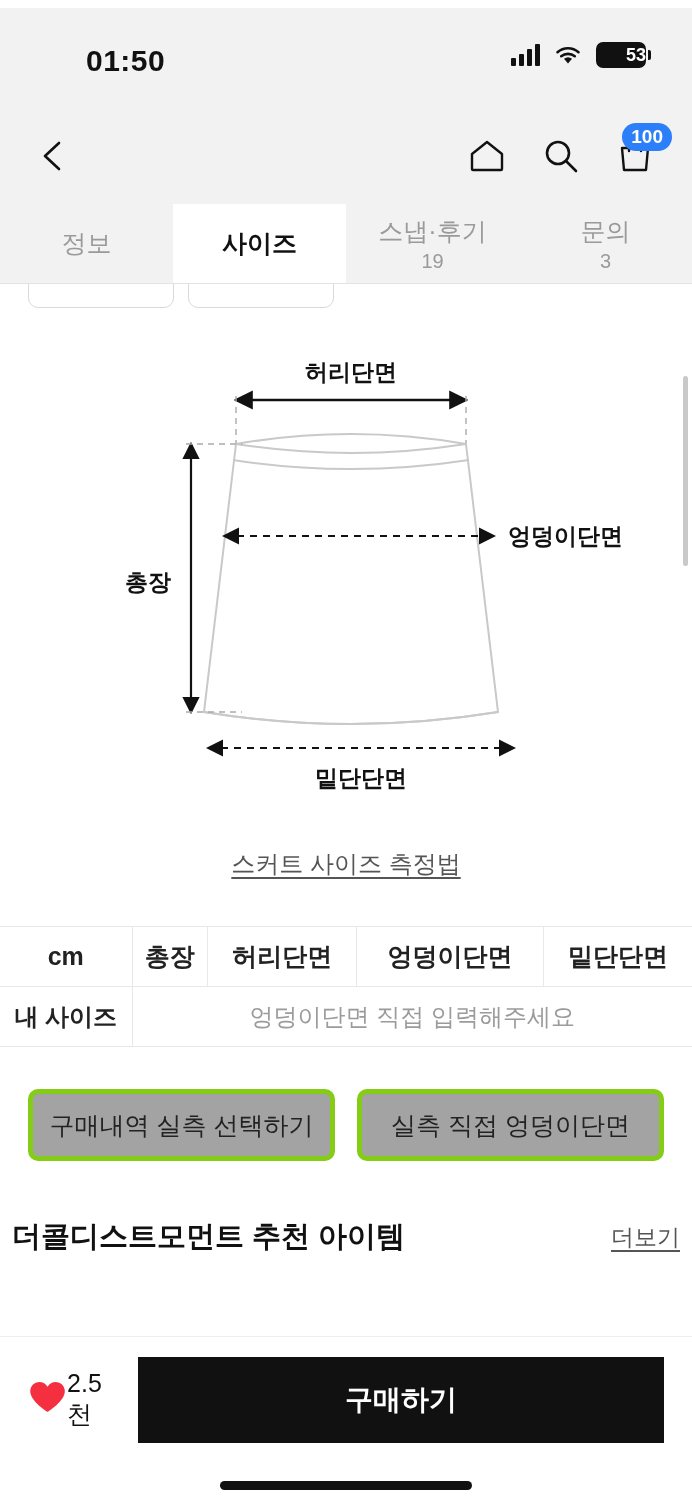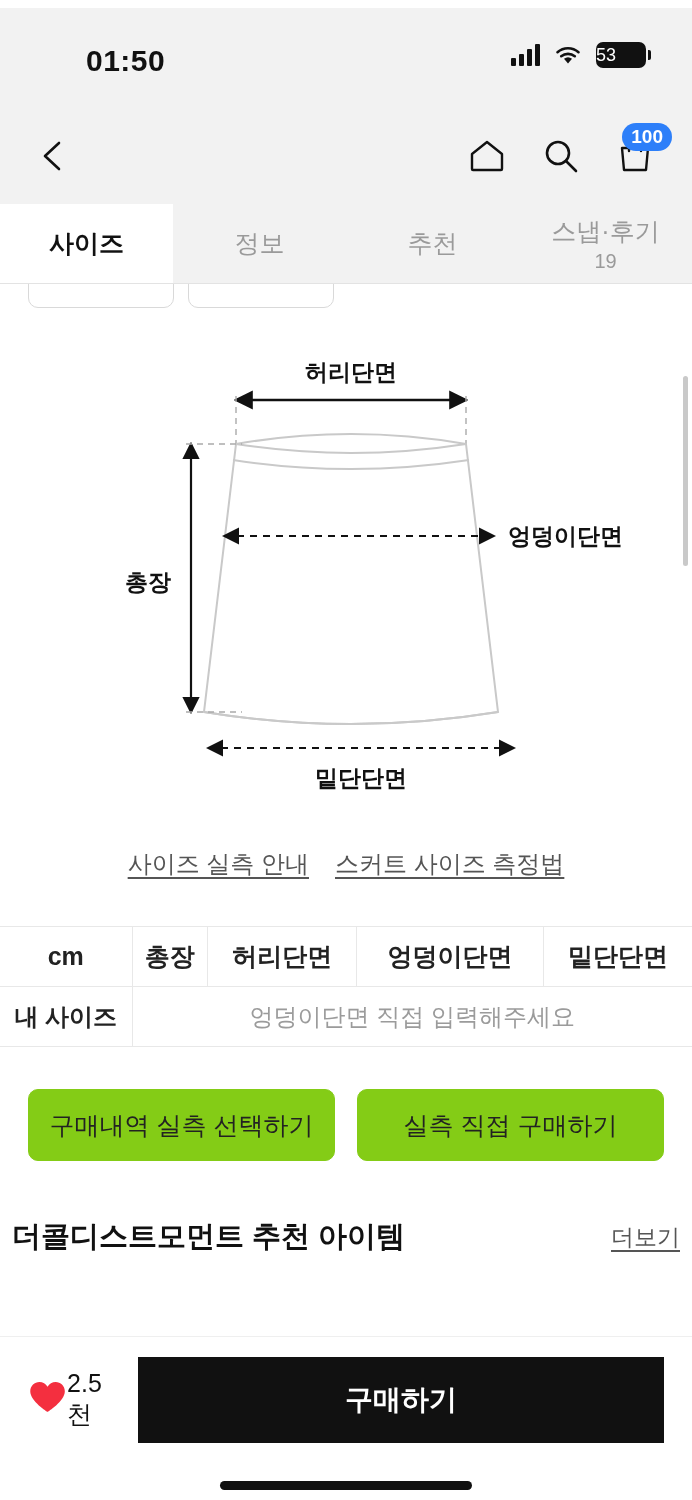--- a/index.html
+++ b/index.html
@@ -44,22 +44,22 @@
   .signal-bars { display: flex; align-items: flex-end; gap: 3px; height: 22px; }
   .signal-bars i { width: 5px; background: #111; border-radius: 1px; display: block; }
   .signal-bars i:nth-child(1) { height: 8px; }
   .signal-bars i:nth-child(2) { height: 12px; }
   .signal-bars i:nth-child(3) { height: 17px; }
   .signal-bars i:nth-child(4) { height: 22px; }
   .wifi { width: 28px; height: 22px; position: relative; }
   .wifi svg { display: block; }
   .battery {
     width: 50px; height: 26px; border-radius: 7px;
-    background: #111; color: #fff; font-size: 18px; font-weight: 400;
-    display: flex; align-items: center; justify-content: flex-start;
+    background: #111; color: #fff; font-size: 18px; font-weight: 700;
+    display: flex; align-items: center; justify-content: flex-end;
     position: relative;
   }
   .battery::after {
     content: "";
     position: absolute; right: -5px; top: 8px;
     width: 3px; height: 10px; background: #111; border-radius: 0 2px 2px 0;
   }
 
   
   .navbar {
@@ -181,23 +181,23 @@
 
   .btn-row {
     display: flex;
     gap: 22px;
     padding: 0 28px;
     margin-top: 42px;
   }
   .outline-btn {
     flex: 1;
     height: 72px;
-    border: 1px solid #84cc16;
+    border: 5px solid #84cc16;
     border-radius: 10px;
-    background: #84cc16;
+    background: #a3a3a3;
     font-size: 25px;
     color: #222;
     display: flex;
     align-items: center;
     justify-content: center;
   }
 
   .recommend-row {
     display: flex;
     align-items: center;
@@ -326,32 +326,33 @@
         <svg width="42" height="42" viewBox="0 0 42 42">
           <path d="M8 13h26l-2 22H10z" stroke="#111" stroke-width="2.4" fill="none" stroke-linejoin="round"></path>
           <path d="M15 16V11a6 6 0 0112 0v5" stroke="#111" stroke-width="2.4" fill="none" stroke-linecap="round"></path>
         </svg>
         <span class="cart-badge">100</span>
       </div>
     </div>
   </div>
 
   <div class="tabs">
+    <div class="tab">
+      <span>정보</span>
+    </div>
     <div class="tab active">
       <span>사이즈</span>
-    </div>
-    <div class="tab">
-      <span>정보</span>
-    </div>
-    <div class="tab">
-      <span>추천</span>
     </div>
     <div class="tab">
       <span>스냅·후기</span>
       <span class="tab-count">19</span>
+    </div>
+    <div class="tab">
+      <span>문의</span>
+      <span class="tab-count">3</span>
     </div>
   </div>
 
   <div class="content">
 
     <div class="scroll-indicator"></div>
 
     <div class="chip-row">
       <div class="chip wide"></div>
       <div class="chip wide"></div>
@@ -386,21 +387,20 @@
         <line x1="140" y1="92" x2="196" y2="92" stroke="#aaa" stroke-width="1.4" stroke-dasharray="6 5"></line>
         <line x1="140" y1="360" x2="196" y2="360" stroke="#aaa" stroke-width="1.4" stroke-dasharray="6 5"></line>
         <text x="102" y="238" text-anchor="middle" font-family="Liberation Sans, sans-serif" font-size="23" font-weight="700" fill="#111">총장</text>
 
         <line x1="162" y1="396" x2="468" y2="396" stroke="#111" stroke-width="2.2" stroke-dasharray="7 6" marker-start="url(#arrL)" marker-end="url(#arrR)"></line>
         <text x="315" y="434" text-anchor="middle" font-family="Liberation Sans, sans-serif" font-size="23" font-weight="700" fill="#111">밑단단면</text>
       </svg>
     </div>
 
     <div class="links">
-      <span>사이즈 실측 안내</span>
       <span>스커트 사이즈 측정법</span>
     </div>
 
     <table class="size-table">
       <tbody>
           <tr class="head">
         <td>cm</td>
         <td>총장</td>
         <td>허리단면</td>
         <td>엉덩이단면</td>
@@ -408,21 +408,21 @@
       </tr>
       <tr>
         <td class="rowlabel">내 사이즈</td>
         <td class="placeholder" colspan="4">엉덩이단면 직접 입력해주세요</td>
       </tr>
     </tbody>
       </table>
 
     <div class="btn-row">
       <div class="outline-btn">구매내역 실측 선택하기</div>
-      <div class="outline-btn">실측 직접 구매하기</div>
+      <div class="outline-btn">실측 직접 엉덩이단면</div>
     </div>
 
     <div class="recommend-row">
       <div class="recommend-title">더콜디스트모먼트 추천 아이템</div>
       <div class="recommend-more">더보기</div>
     </div>
 
     <div class="fab share">
       <svg width="34" height="34" viewBox="0 0 34 34">
         <circle cx="25" cy="8" r="5" stroke="#111" stroke-width="2.2" fill="none"></circle>

